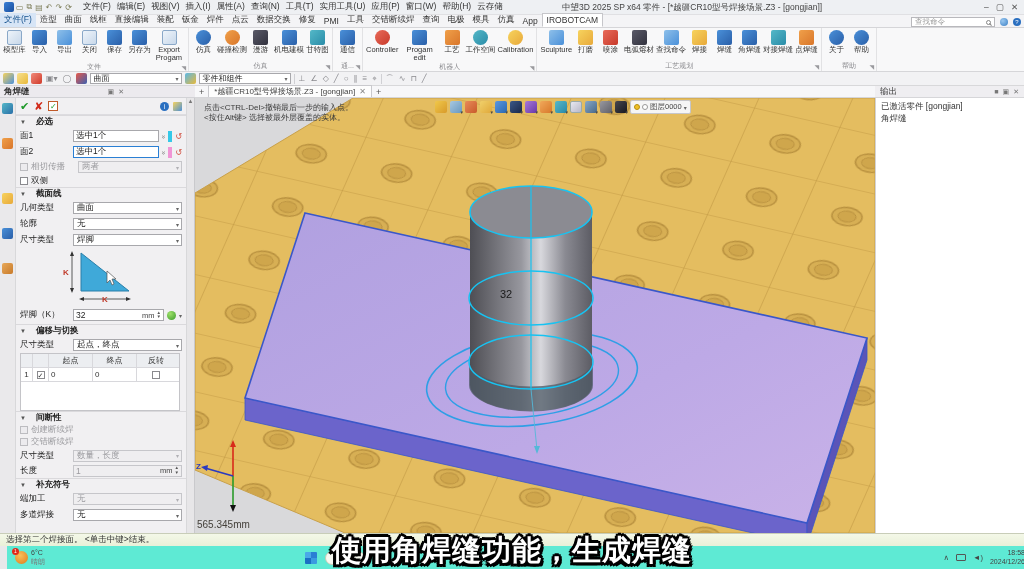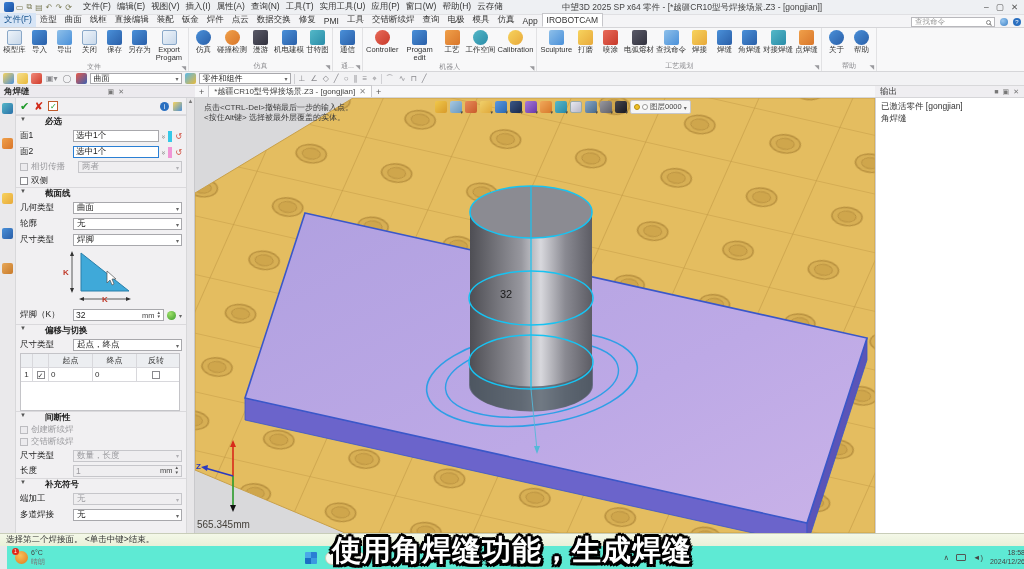--- a/index.html
+++ b/index.html
@@ -62,21 +62,21 @@
   
   .lpanel{left:16px;top:98px;width:179px;height:435px;background:#f1f0f2;border-right:1px solid #c9c9cc;overflow:hidden;font-size:8.5px;display:flex;flex-direction:column;padding-right:8px;position:absolute;}
   .pscroll{position:absolute;right:0;top:0;width:8px;height:435px;background:#e7e6e8;border-left:1px solid #d8d8da;font-size:6px;color:#777;text-align:center;}
   .ptool{height:17px;display:flex;align-items:center;gap:5px;padding:0 4px;border-bottom:1px solid #dddce0;}
   .ok{color:#1f9a2a;font-weight:bold;font-size:11px;}
   .cancel{color:#d12a1a;font-weight:bold;font-size:11px;}
   .applyi{width:10px;height:10px;border:1px solid #c05a2a;background:#fff;color:#1f9a2a;font-size:8px;line-height:9px;text-align:center;}
   .pinfo{margin-left:auto;display:flex;gap:4px;}
   .infoi{width:9px;height:9px;border-radius:50%;background:#2a6fc0;color:#fff;font-size:6.5px;text-align:center;line-height:9px;}
   .pagei{width:9px;height:9px;background:linear-gradient(135deg,#f7d35e,#4a90d9);border-radius:1px;}
-  .sect{height:13px;display:flex;gap:19px;padding:0 4px;border-top:1px solid #dad9dc;font-weight:bold;color:#222;}
+  .sect{height:13px;display:flex;align-items:center;gap:10px;padding:0 4px;border-top:1px solid #dad9dc;font-weight:bold;color:#222;}
   .sect .car{font-size:6px;color:#555;}
   .frow{display:flex;align-items:center;gap:3px;padding:0 4px;height:16px;}
   .flabel{width:50px;flex:0 0 auto;color:#222;}
   .fin{flex:1;height:12px;background:#fff;border:1px solid #a8a8ac;display:flex;align-items:center;padding:0 2px;color:#222;}
   .fin.focus{border:1px solid #2a7fd4;}
   .chev2{color:#777;font-size:7px;transform:rotate(90deg);letter-spacing:-1px;}
   .sw{width:4px;height:11px;flex:0 0 auto;}
   .reusei{color:#d04a3a;font-size:8px;}
   .cmb{flex:1;height:12px;background:#fff;border:1px solid #a8a8ac;display:flex;align-items:center;padding:0 3px;position:relative;color:#222;}
   .cmb:after{content:"▾";position:absolute;right:2px;font-size:6px;color:#666;}

